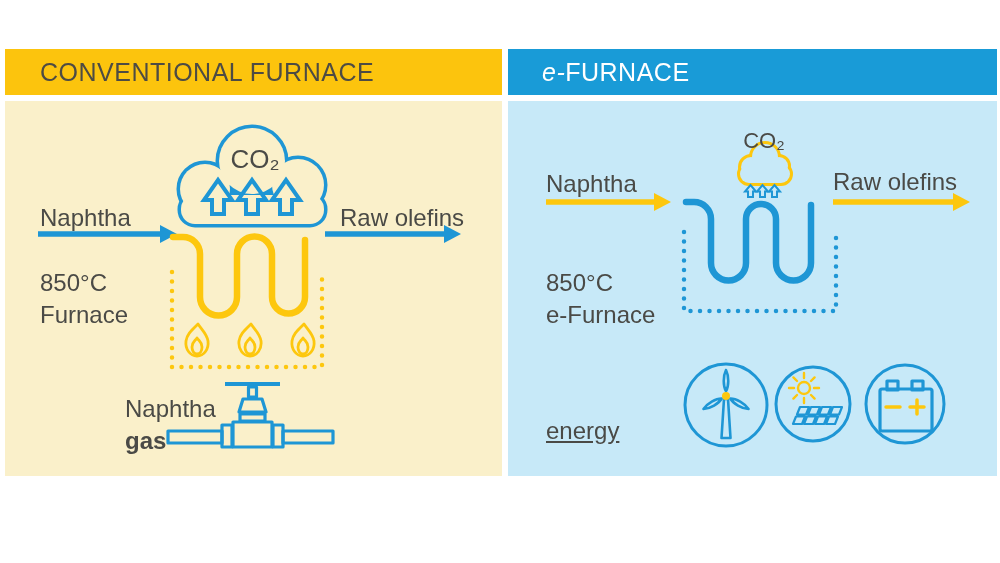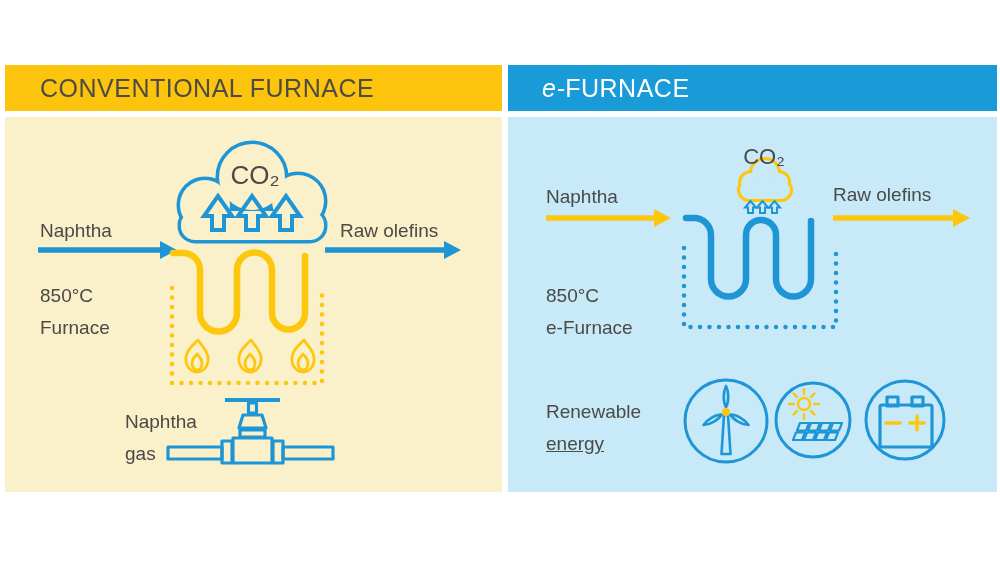--- a/index.html
+++ b/index.html
@@ -1,31 +1,31 @@
 <!DOCTYPE html>
 <html style="--header-yellow: #fcc40d; --header-blue: #199bd7; --body-yellow: #faf0ca; --body-blue: #c7e9f8; --stroke-blue: #1e96d5; --stroke-yellow: #fdc70e; --text-dark: #4a4a46; --header-text-dark: #4d4b44;"><head>
 <meta charset="utf-8">
 <style>
   html,body{margin:0;padding:0;background:#ffffff;}
   .canvas{
     position:relative;width:1000px;height:563px;background:#ffffff;overflow:hidden;
     font-family:"Liberation Sans", sans-serif;
   }
-  .panel{position:absolute;top:65px;}
+  .panel{position:absolute;top:49px;}
   .panel-header{
     height:46px;display:flex;align-items:center;
     font-size:25px;letter-spacing:.5px;font-weight:500;
   }
   .panel-header.yellow{background:var(--header-yellow);color:var(--header-text-dark);padding-left:35px;}
   .panel-header.blue{background:var(--header-blue);color:#ffffff;padding-left:34px;}
   .panel-body{position:relative;margin-top:6px;height:375px;}
   .panel-body.yellow{background:var(--body-yellow);}
   .panel-body.blue{background:var(--body-blue);}
   .gfx{position:absolute;left:0;top:0;}
-  .label{position:absolute;font-size:19px;color:var(--text-dark);white-space:nowrap;line-height:1.15;}
+  .label{position:absolute;font-size:24px;color:var(--text-dark);white-space:nowrap;line-height:1.15;}
   .co2{font-size:26px;text-align:center;}
   .co2.small{font-size:22px;}
   .italic{font-style:italic;}
   
   .sb{stroke:var(--stroke-blue);}
   .sy{stroke:var(--stroke-yellow);}
   .fb{fill:var(--stroke-blue);}
   .fy{fill:var(--stroke-yellow);}
   .fn{fill:none;}
   .bgy{fill:var(--body-yellow);}
@@ -107,21 +107,21 @@
           <rect x="278" y="330" width="50" height="12"></rect>
         </g>
       </svg>
 
       <div class="label co2" style="left:222px;top:44px;width:56px;">CO₂</div>
       <div class="label" style="left:35px;top:103px;">Naphtha</div>
       <div class="label" style="left:335px;top:103px;">Raw olefins</div>
       <div class="label" style="left:35px;top:168px;">850°C</div>
       <div class="label" style="left:35px;top:200px;">Furnace</div>
       <div class="label" style="left:120px;top:294px;">Naphtha</div>
-      <div class="label" style="left:120px;top:326px;">gas</div>
+      <div class="label" style="left:120px;top:326px;font-weight:bold;">gas</div>
     </div>
   </section>
 
   <section class="panel" style="left:508px;width:489px;">
     <header class="panel-header blue">
       <span><i class="italic">e-</i><span>FURNACE</span></span>
     </header>
     <div class="panel-body blue">
 
       <svg class="gfx" width="489" height="375" viewBox="0 0 489 375">
@@ -189,18 +189,17 @@
           </g>
           <path class="sy fn" stroke-width="3.5" stroke-linecap="round" d="M378,306 L392,306 M402,306 L416,306 M409,299 L409,313"></path>
         </g>
       </svg>
 
       <div class="label" style="left:38px;top:69px;">Naphtha</div>
       <div class="label co2 small" style="left:226px;top:27px;width:60px;">CO₂</div>
       <div class="label" style="left:325px;top:67px;">Raw olefins</div>
       <div class="label" style="left:38px;top:168px;">850°C</div>
       <div class="label" style="left:38px;top:200px;">e-Furnace</div>
-      <div class="label" style="left:38px;top:284px;">Renewable</div>
       <div class="label" style="left:38px;top:316px;text-decoration:underline;">energy</div>
     </div>
   </section>
 
 </div>
 
 </body></html>

